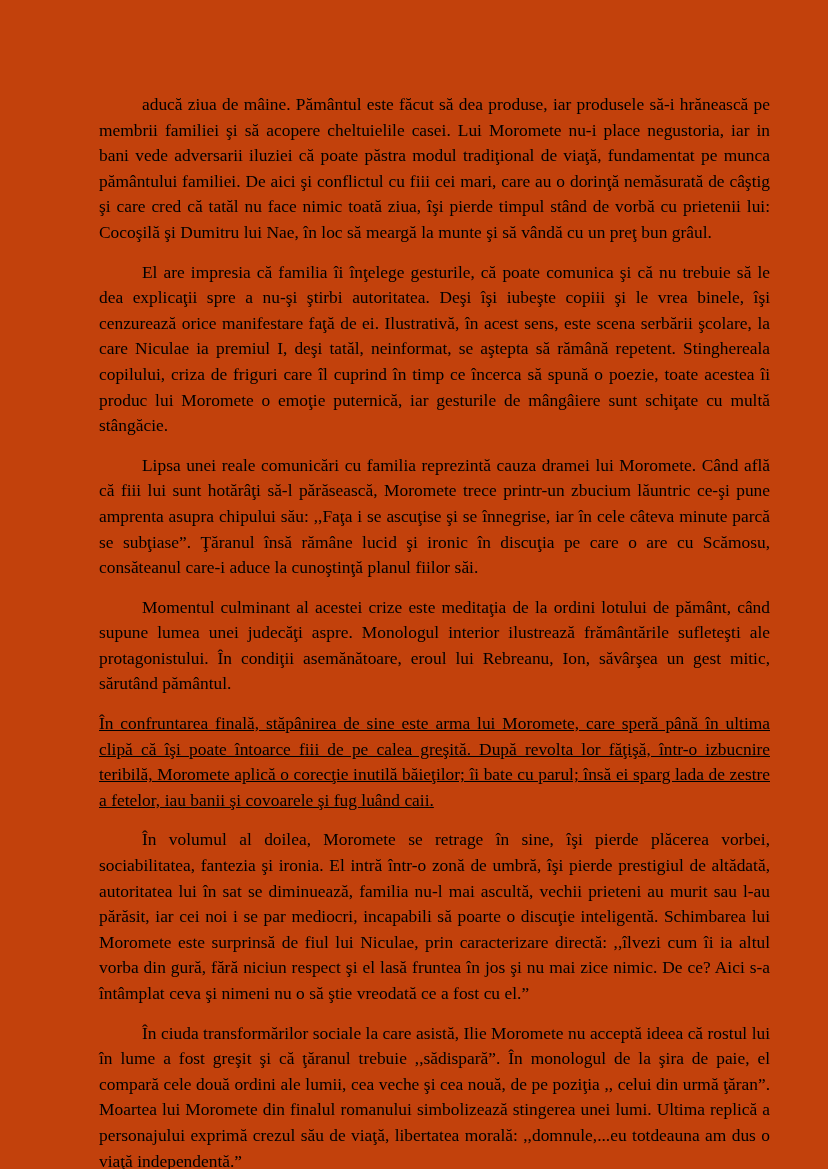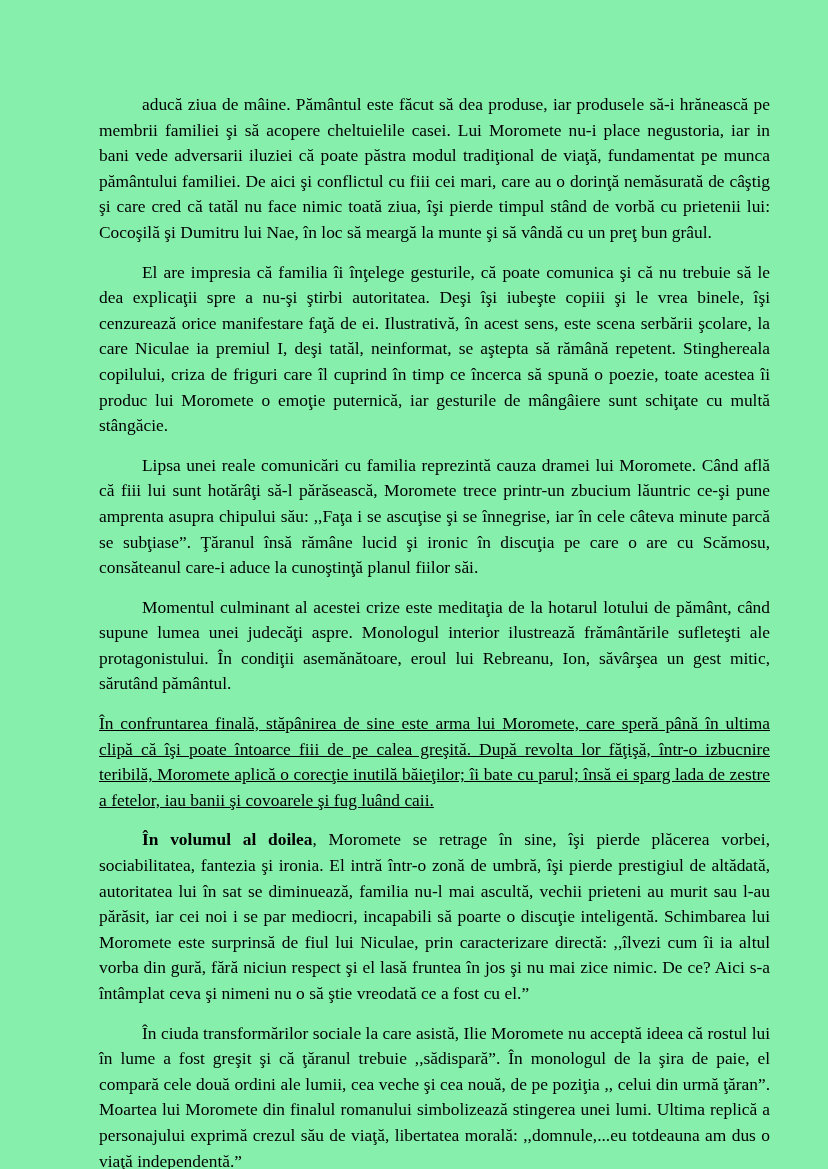--- a/index.html
+++ b/index.html
@@ -9,21 +9,21 @@
     background: #ffffff;
   }
   body {
     font-family: "Liberation Serif", "DejaVu Serif", serif;
     color: #000000;
   }
   .page {
     position: relative;
     width: 828px;
     height: 1169px;
-    background: #86efac;
+    background: #c2410c;
     overflow: hidden;
     box-sizing: border-box;
   }
   .text-body {
     position: absolute;
     left: 99px;
     top: 92px;
     width: 671px;
   }
   p.para {
@@ -39,36 +39,36 @@
     word-spacing: 0.1px;
   }
   p.para.no-indent {
     text-indent: 0;
     text-decoration: underline;
   }
   p.para:last-child {
     margin-bottom: 0;
   }
   .lead-bold {
-    font-weight: bold;
+    font-weight: normal;
   }
 </style>
 </head>
 <body>
 
 <div class="page">
   <div class="text-body">
 
     <p class="para">aducă ziua de mâine. Pământul este făcut să dea produse, iar produsele să-i hrănească pe membrii familiei şi să acopere cheltuielile casei. Lui Moromete nu-i place negustoria, iar in bani vede adversarii iluziei că poate păstra modul tradiţional de viaţă, fundamentat pe munca pământului familiei. De aici şi conflictul cu fiii cei mari, care au o dorinţă nemăsurată de câştig şi care cred că tatăl nu face nimic toată ziua, îşi pierde timpul stând de vorbă cu prietenii lui: Cocoşilă şi Dumitru lui Nae, în loc să meargă la munte şi să vândă cu un preţ bun grâul.</p>
 
     <p class="para">El are impresia că familia îi înţelege gesturile, că poate comunica şi că nu trebuie să le dea explicaţii spre a nu-şi ştirbi autoritatea. Deşi îşi iubeşte copiii şi le vrea binele, îşi cenzurează orice manifestare faţă de ei. Ilustrativă, în acest sens, este scena serbării şcolare, la care Niculae ia premiul I, deşi tatăl, neinformat, se aştepta să rămână repetent. Stinghereala copilului, criza de friguri care îl cuprind în timp ce încerca să spună o poezie, toate acestea îi produc lui Moromete o emoţie puternică, iar gesturile de mângâiere sunt schiţate cu multă stângăcie.</p>
 
     <p class="para">Lipsa unei reale comunicări cu familia reprezintă cauza dramei lui Moromete. Când află că fiii lui sunt hotărâţi să-l părăsească, Moromete trece printr-un zbucium lăuntric ce-şi pune amprenta asupra chipului său: ,,Faţa i se ascuţise şi se înnegrise, iar în cele câteva minute parcă se subţiase”. Ţăranul însă rămâne lucid şi ironic în discuţia pe care o are cu Scămosu, consăteanul care-i aduce la cunoştinţă planul fiilor săi.</p>
 
-    <p class="para">Momentul culminant al acestei crize este meditaţia de la hotarul lotului de pământ, când supune lumea unei judecăţi aspre. Monologul interior ilustrează frământările sufleteşti ale protagonistului. În condiţii asemănătoare, eroul lui Rebreanu, Ion, săvârşea un gest mitic, sărutând pământul.</p>
+    <p class="para">Momentul culminant al acestei crize este meditaţia de la ordini lotului de pământ, când supune lumea unei judecăţi aspre. Monologul interior ilustrează frământările sufleteşti ale protagonistului. În condiţii asemănătoare, eroul lui Rebreanu, Ion, săvârşea un gest mitic, sărutând pământul.</p>
 
     <p class="para no-indent">În confruntarea finală, stăpânirea de sine este arma lui Moromete, care speră până în ultima clipă că îşi poate întoarce fiii de pe calea greşită. După revolta lor făţişă, într-o izbucnire teribilă, Moromete aplică o corecţie inutilă băieţilor; îi bate cu parul; însă ei sparg lada de zestre a fetelor, iau banii şi covoarele şi fug luând caii.</p>
 
     <p class="para"><span class="lead-bold">În volumul al doilea</span><span>, Moromete se retrage în sine, îşi pierde plăcerea vorbei, sociabilitatea, fantezia şi ironia. El intră într-o zonă de umbră, îşi pierde prestigiul de altădată, autoritatea lui în sat se diminuează, familia nu-l mai ascultă, vechii prieteni au murit sau l-au părăsit, iar cei noi i se par mediocri, incapabili să poarte o discuţie inteligentă. Schimbarea lui Moromete este surprinsă de fiul lui Niculae, prin caracterizare directă: ,,îlvezi cum îi ia altul vorba din gură, fără niciun respect şi el lasă fruntea în jos şi nu mai zice nimic. De ce? Aici s-a întâmplat ceva şi nimeni nu o să ştie vreodată ce a fost cu el.”</span></p>
 
     <p class="para">În ciuda transformărilor sociale la care asistă, Ilie Moromete nu acceptă ideea că rostul lui în lume a fost greşit şi că ţăranul trebuie ,,sădispară”. În monologul de la şira de paie, el compară cele două ordini ale lumii, cea veche şi cea nouă, de pe poziţia ,, celui din urmă ţăran”. Moartea lui Moromete din finalul romanului simbolizează stingerea unei lumi. Ultima replică a personajului exprimă crezul său de viaţă, libertatea morală: ,,domnule,...eu totdeauna am dus o viaţă independentă.”</p>
 
   </div>
 </div>
 

